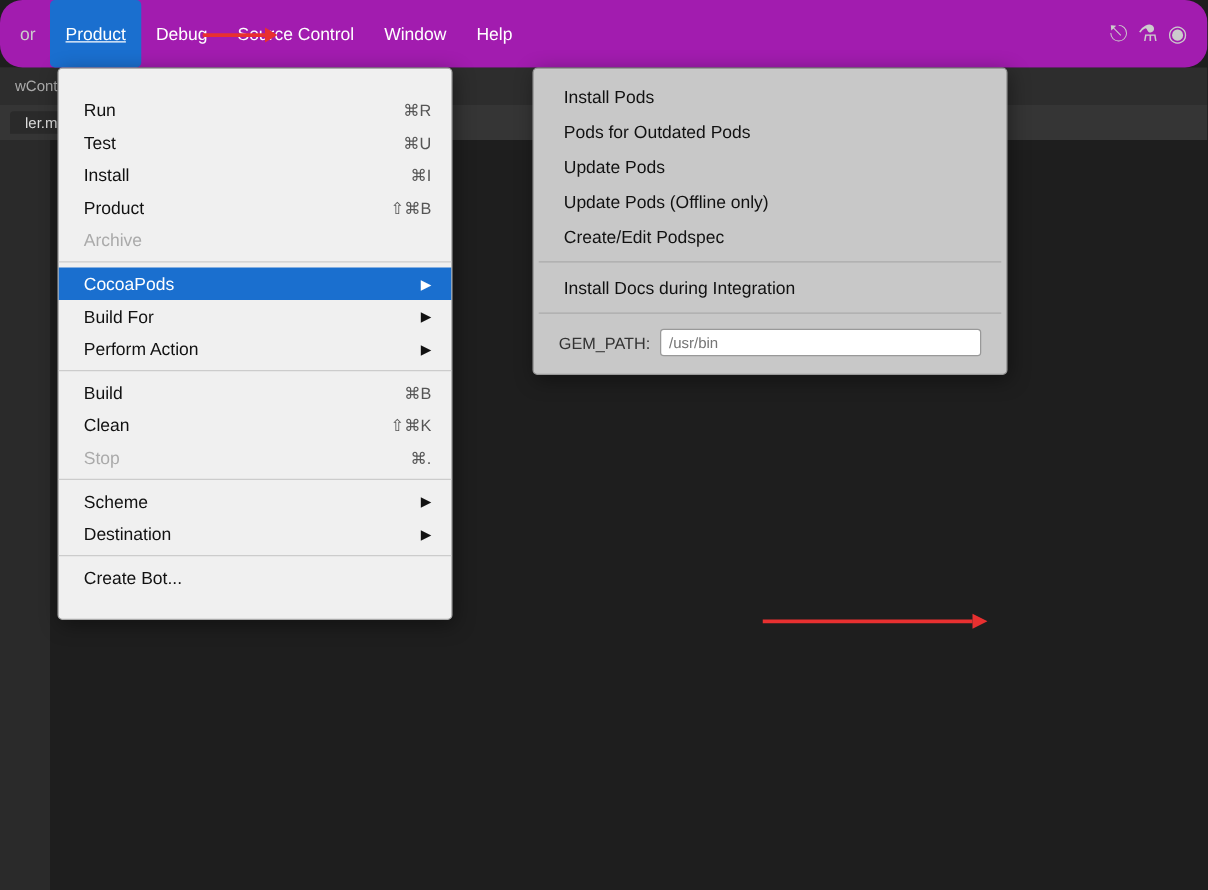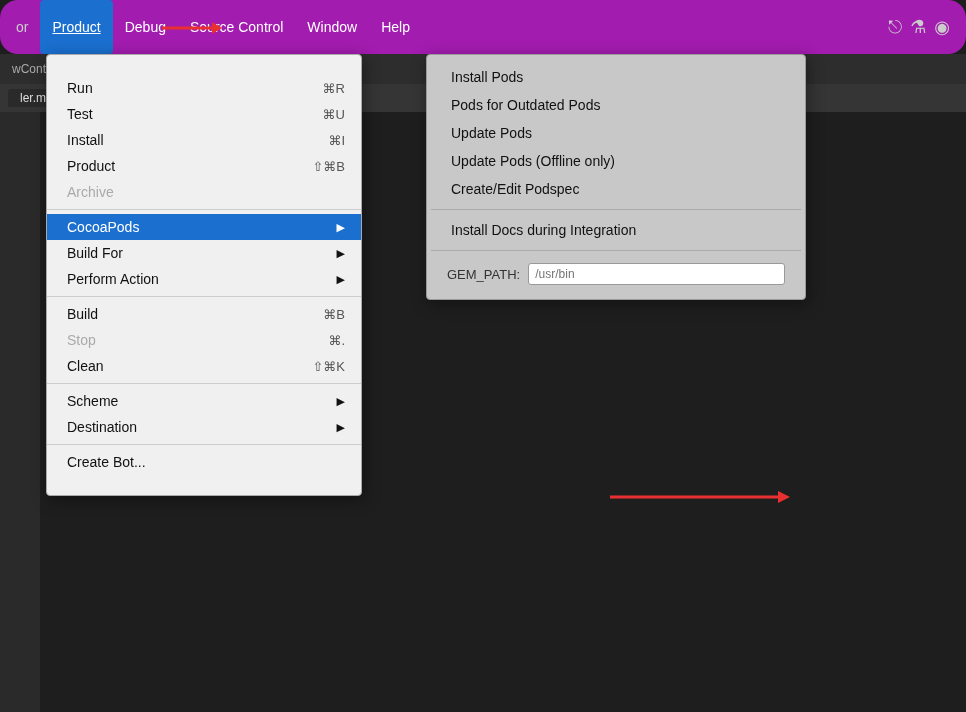--- a/index.html
+++ b/index.html
@@ -326,27 +326,27 @@
     <span>Perform Action</span>
     <span class="arrow">▶</span>
   </div>
 
   <div class="menu-separator"></div>
 
   <div class="menu-item">
     <span>Build</span>
     <span class="shortcut">⌘B</span>
   </div>
+  <div class="menu-item">
+    <span>Clean</span>
+    <span class="shortcut">⇧⌘K</span>
+  </div>
   <div class="menu-item disabled">
     <span>Stop</span>
     <span class="shortcut">⌘.</span>
-  </div>
-  <div class="menu-item">
-    <span>Clean</span>
-    <span class="shortcut">⇧⌘K</span>
   </div>
 
   <div class="menu-separator"></div>
 
   <div class="menu-item">
     <span>Scheme</span>
     <span class="arrow">▶</span>
   </div>
   <div class="menu-item">
     <span>Destination</span>

